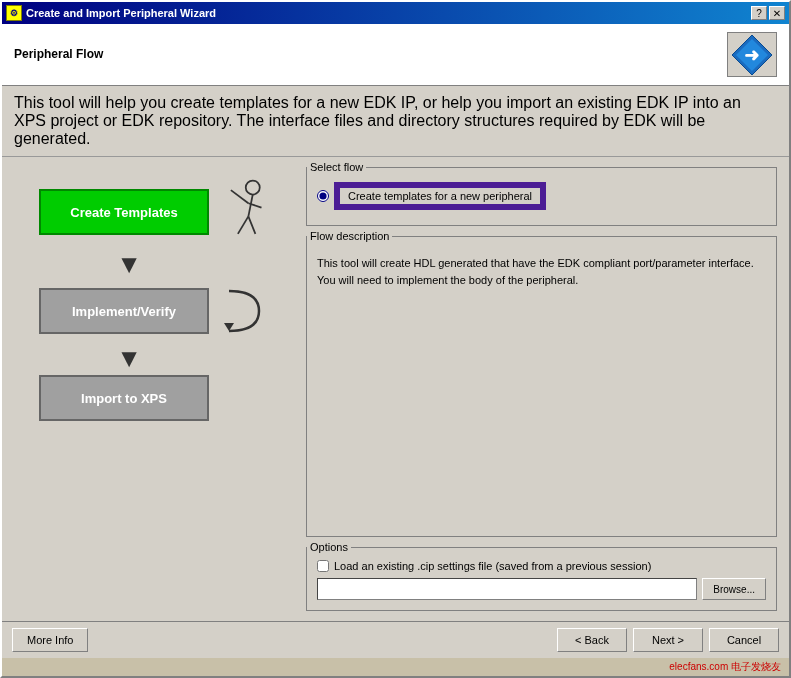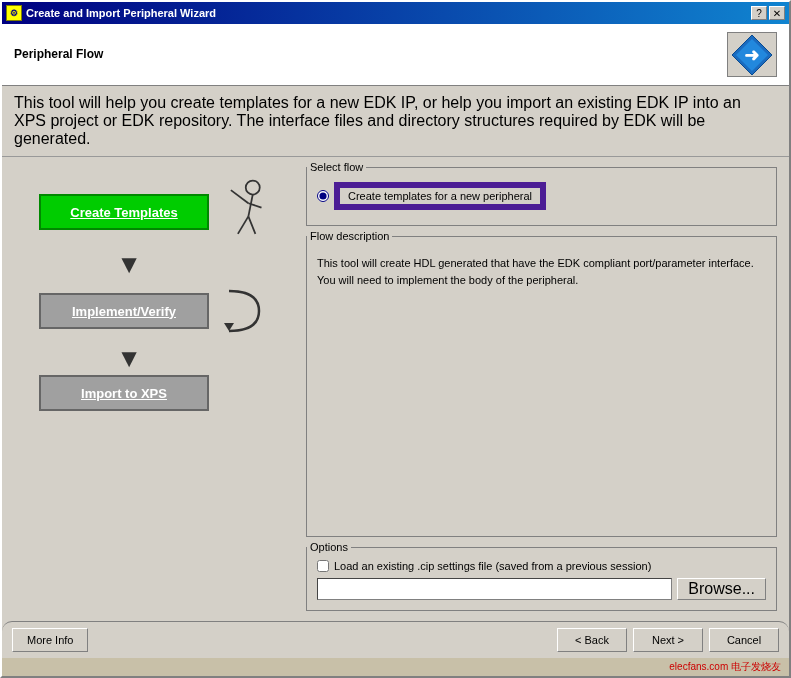--- a/index.html
+++ b/index.html
@@ -122,28 +122,27 @@
     .flow-row {
       display: flex;
       align-items: center;
       justify-content: center;
       width: 100%;
       margin-bottom: 4px;
     }
 
     .flow-box {
       width: 170px;
-      height: 36px;
+      height: 46px;
       display: flex;
       align-items: center;
       justify-content: center;
       font-weight: bold;
       font-size: 13px;
       border: 2px solid #555;
-      text-decoration: underline;
     }
     .flow-box.active {
       background: #00cc00;
       color: white;
       border-color: #008800;
     }
     .flow-box.inactive {
       background: #a0a0a0;
       color: white;
       border-color: #666;
@@ -234,34 +233,33 @@
       padding: 0 4px;
       font-size: 11px;
     }
     .browse-btn {
       height: 22px;
       padding: 0 10px;
       background: #d4d0c8;
       border: 1px solid #808080;
       border-top-color: #ffffff;
       border-left-color: #ffffff;
-      font-size: 16px;
+      font-size: 10px;
       cursor: pointer;
     }
 
     
     .bottom-bar {
       border-top: 1px solid #808080;
       padding: 6px 10px;
       display: flex;
       align-items: center;
       justify-content: space-between;
       flex-shrink: 0;
       background: #d4d0c8;
-      border-radius: 10px;
     }
     .bottom-left { display: flex; gap: 6px; }
     .bottom-right { display: flex; gap: 6px; }
     .nav-btn {
       height: 24px;
       padding: 0 14px;
       background: #d4d0c8;
       border: 1px solid #808080;
       border-top-color: #ffffff;
       border-left-color: #ffffff;

